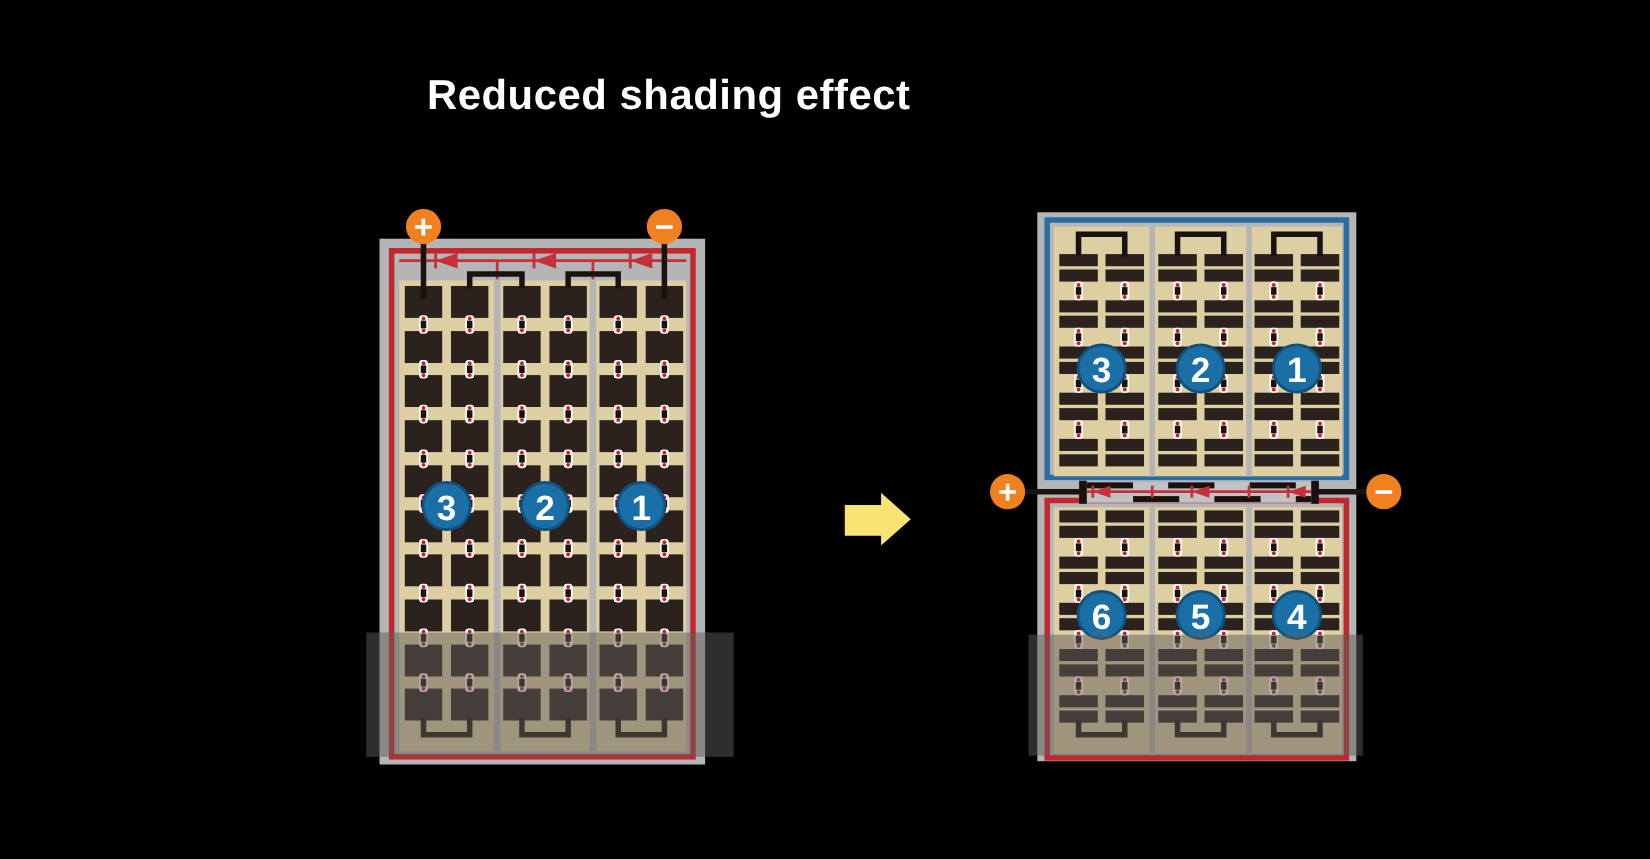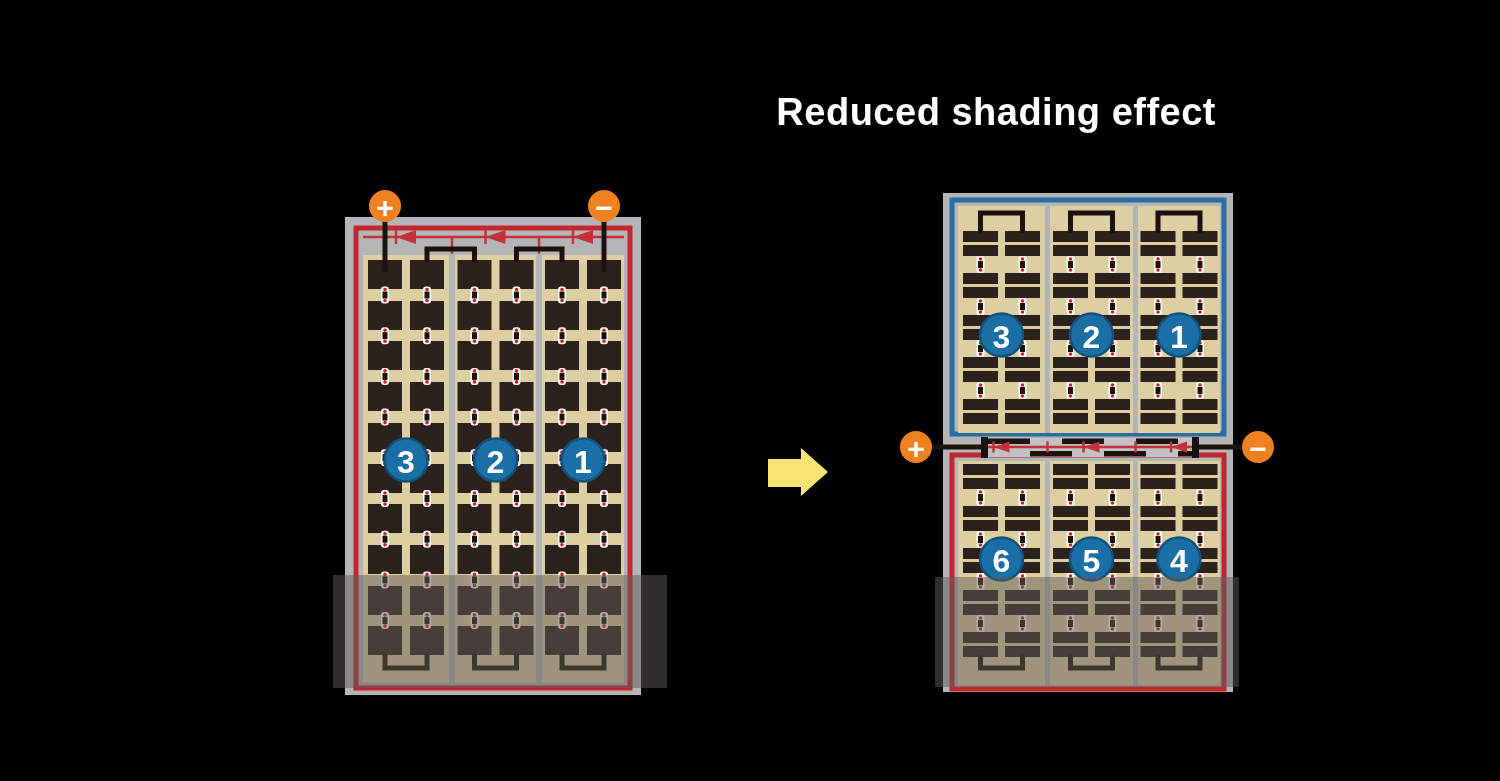--- a/index.html
+++ b/index.html
@@ -9,26 +9,25 @@
     height: 781px;
     overflow: hidden;
     background: #000;
     font-family: "Liberation Sans", sans-serif;
   }
   #page-title {
     position: absolute;
     top: 66px;
     left: 0;
     width: 1216px;
-    text-align: right;
+    text-align: center;
     font-size: 38px;
     font-weight: 700;
     letter-spacing: 0.5px;
     color: #ffffff;
-    margin-top: 25px;
   }
   #diagram { position: absolute; top: 0; left: 0; display: block; }
   text { font-family: "Liberation Sans", sans-serif; }
 </style>
 </head>
 <body style="background: rgb(0, 0, 0);">
 
 <div id="stage" style="background: rgb(0, 0, 0);">
   <div id="page-title" style="color: rgb(255, 255, 255);">Reduced shading effect</div>
   <svg id="diagram" width="1500" height="781" viewBox="0 0 1500 781">

